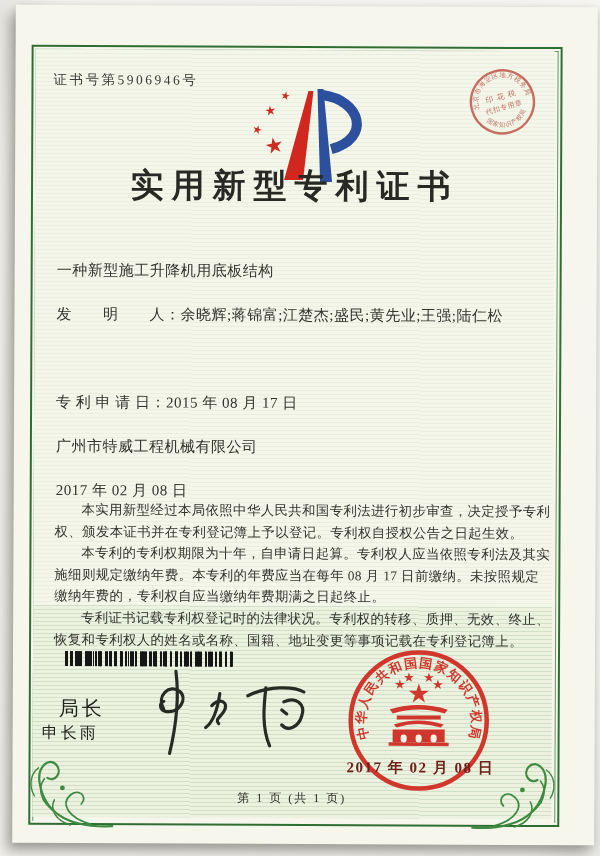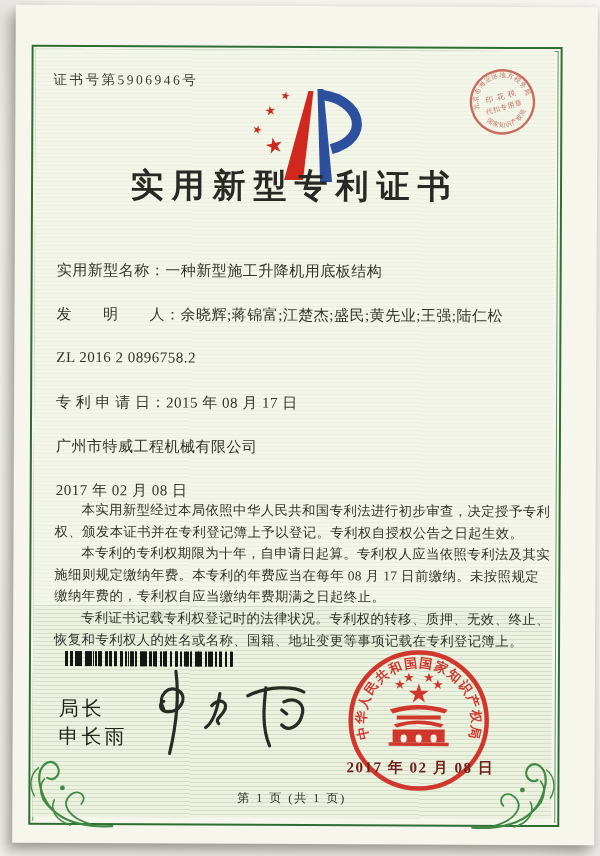--- a/index.html
+++ b/index.html
@@ -30,21 +30,21 @@
   .f-value{white-space:pre;}
   .body-block{left:41px;top:494px;width:496px;color:#33332e;}
   .body-block p{margin:0;text-indent:2em;font-size:13.4px;line-height:21.6px;
          letter-spacing:.4px;}
   .barcode{left:52px;top:646px;width:168px;height:15px;
          background-image:
            repeating-linear-gradient(90deg,#151515 0 2px,rgba(0,0,0,0) 2px 5px),
            repeating-linear-gradient(90deg,#151515 0 1px,rgba(0,0,0,0) 1px 7px),
            repeating-linear-gradient(90deg,#151515 0 3px,rgba(0,0,0,0) 3px 11px);}
   .director-label{left:46px;top:690px;font-size:20px;letter-spacing:3px;color:#23231d;}
-  .director-name{left:46px;top:718px;font-size:20px;letter-spacing:3px;color:#23231d;}
+  .director-name{left:29px;top:718px;font-size:16px;letter-spacing:3px;color:#23231d;}
   .signature{left:121px;top:660px;}
   .office-seal{left:331px;top:639px;opacity:.93;}
   .seal-date{left:334px;top:752px;width:170px;font-size:15px;font-weight:bold;
          letter-spacing:1.5px;color:#6e2018;z-index:6;}
   .tax-seal{left:441px;top:49px;transform:rotate(-16deg);opacity:.85;}
   .footer{left:16px;top:784px;width:527px;text-align:center;font-size:12px;
          letter-spacing:2px;color:#2d2d28;}
   .ornament{z-index:4;}
 </style>
 </head>
@@ -72,29 +72,27 @@
         <use href="#star-shape" transform="translate(41,60) scale(8.6) rotate(-12)"></use>
       </g>
       <polygon points="75,5 80,5 70,94 51,94" fill="#d0281e"></polygon>
       <polygon points="84,3 90,3 99,96 87,96" fill="#2c4f9e"></polygon>
       <path d="M89,9 C128,14 138,52 98,63" fill="none" stroke="#2c4f9e" stroke-width="10"></path>
     </svg>
 
     <div class="abs title">实用新型专利证书</div>
 
     <div class="abs field" style="top:256px;">
-      <span class="f-label">实用新型名称：</span>
       <span class="f-value">一种新型施工升降机用底板结构</span>
     </div>
     <div class="abs field" style="top:300px;">
       <span class="f-label">发　　明　　人：</span>
       <span class="f-value">余晓辉;蒋锦富;江楚杰;盛民;黄先业;王强;陆仁松</span>
     </div>
     <div class="abs field" style="top:344px;">
-      <span class="f-value">ZL 2016 2 0896758.2</span>
     </div>
     <div class="abs field" style="top:388px;">
       <span class="f-label">专 利 申 请 日：</span>
       <span class="f-value">2015 年 08 月 17 日</span>
     </div>
     <div class="abs field" style="top:432px;">
       <span class="f-value">广州市特威工程机械有限公司</span>
     </div>
     <div class="abs field" style="top:476px;">
       <span class="f-value">2017 年 02 月 08 日</span>

